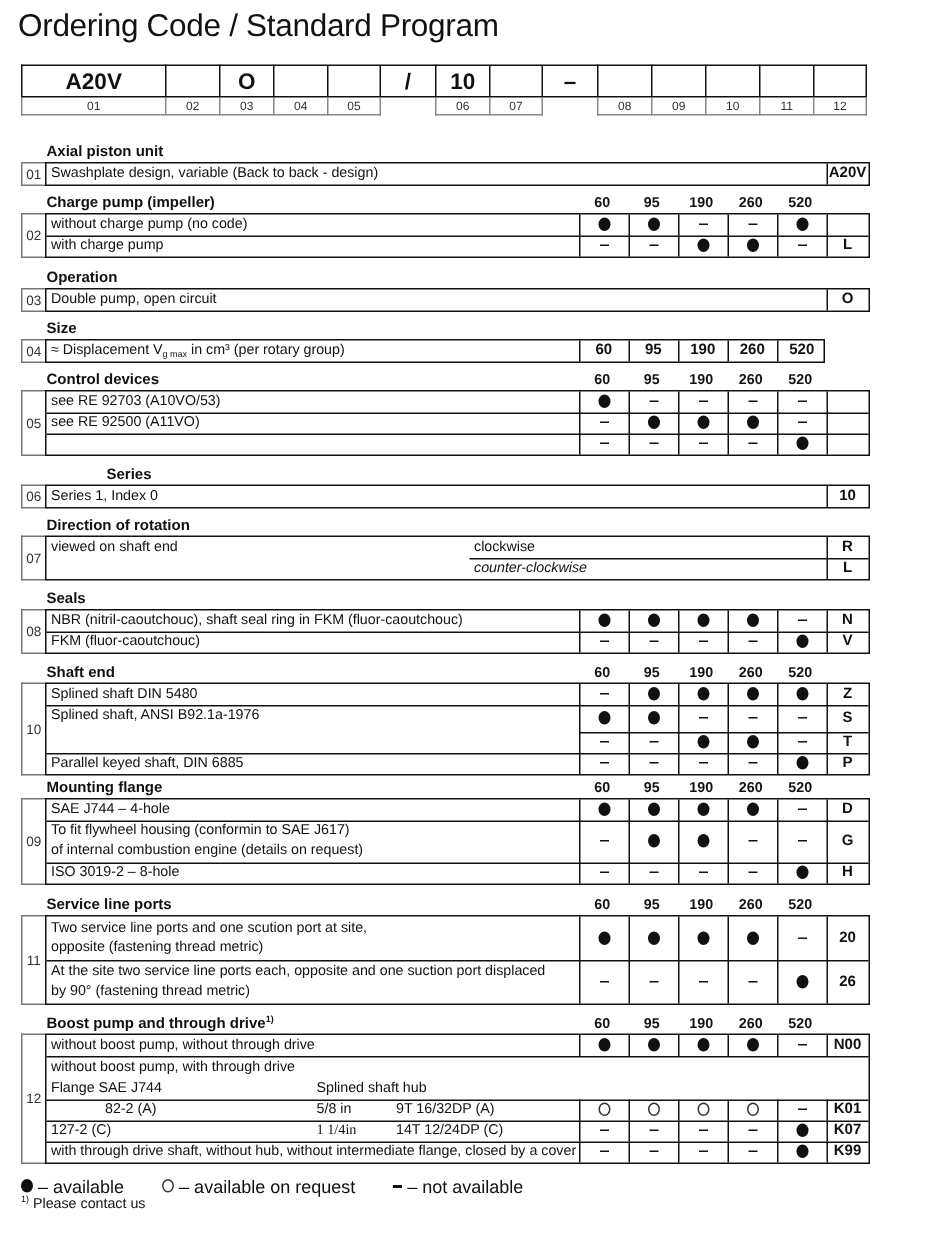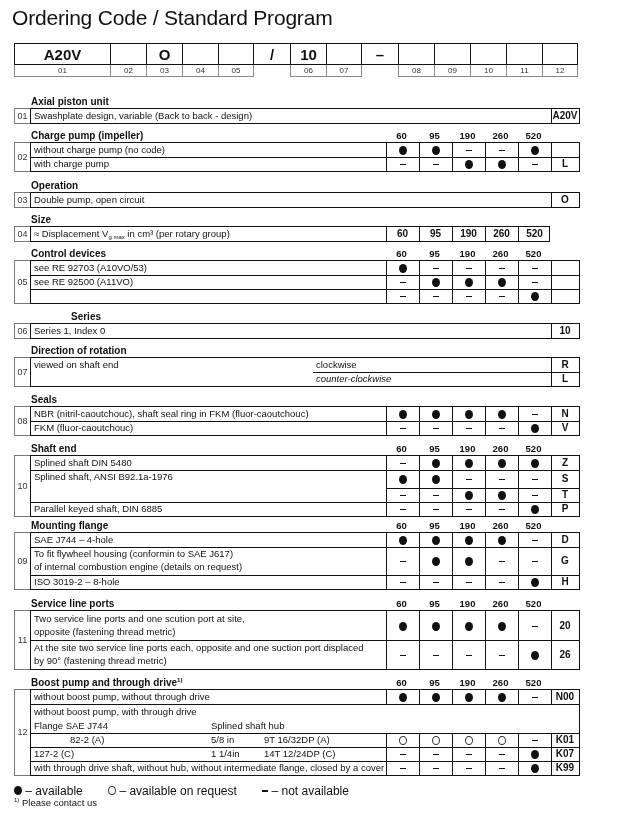--- a/index.html
+++ b/index.html
@@ -433,21 +433,21 @@
         <div class="vline" style="left: 487px; top: 43px; bottom: auto; height: 14px;"></div>
         <div class="vline" style="left: 520px; top: 43px; bottom: auto; height: 14px;"></div>
         <div class="mark" style="left: 355px; top: 43px; height: 14px; line-height: 14px;"><span class="ring" style="vertical-align: middle;"></span></div>
         <div class="mark" style="left: 388px; top: 43px; height: 14px; line-height: 14px;"><span class="ring" style="vertical-align: middle;"></span></div>
         <div class="mark" style="left: 421px; top: 43px; height: 14px; line-height: 14px;"><span class="ring" style="vertical-align: middle;"></span></div>
         <div class="mark" style="left: 454px; top: 43px; height: 14px; line-height: 14px;"><span class="ring" style="vertical-align: middle;"></span></div>
         <div class="mark" style="left: 487px; top: 43px; height: 14px; line-height: 14px;"><span class="dash" style="vertical-align: middle;"></span></div>
         <div class="codeval" style="top: 43px; height: 14px; line-height: 14px;">K01</div>
         <div class="row" style="top: 57px; height: 14px;"></div>
         <div class="rtext" style="left: 3px; top: 58px;">127-2 (C)</div>
-        <div class="rtext" style="left: 180px; top: 58px;">1 1/4in</div>
+        <div class="rtext" style="left: 180px; top: 58px; font-family: Liberation Serif, serif;">1 1/4in</div>
         <div class="rtext" style="left: 233px; top: 58px;">14T 12/24DP  (C)</div>
         <div class="vline" style="left: 355px; top: 57px; bottom: auto; height: 14px;"></div>
         <div class="vline" style="left: 388px; top: 57px; bottom: auto; height: 14px;"></div>
         <div class="vline" style="left: 421px; top: 57px; bottom: auto; height: 14px;"></div>
         <div class="vline" style="left: 454px; top: 57px; bottom: auto; height: 14px;"></div>
         <div class="vline" style="left: 487px; top: 57px; bottom: auto; height: 14px;"></div>
         <div class="vline" style="left: 520px; top: 57px; bottom: auto; height: 14px;"></div>
         <div class="mark" style="left: 355px; top: 57px; height: 14px; line-height: 14px;"><span class="dash" style="vertical-align: middle;"></span></div>
         <div class="mark" style="left: 388px; top: 57px; height: 14px; line-height: 14px;"><span class="dash" style="vertical-align: middle;"></span></div>
         <div class="mark" style="left: 421px; top: 57px; height: 14px; line-height: 14px;"><span class="dash" style="vertical-align: middle;"></span></div>

